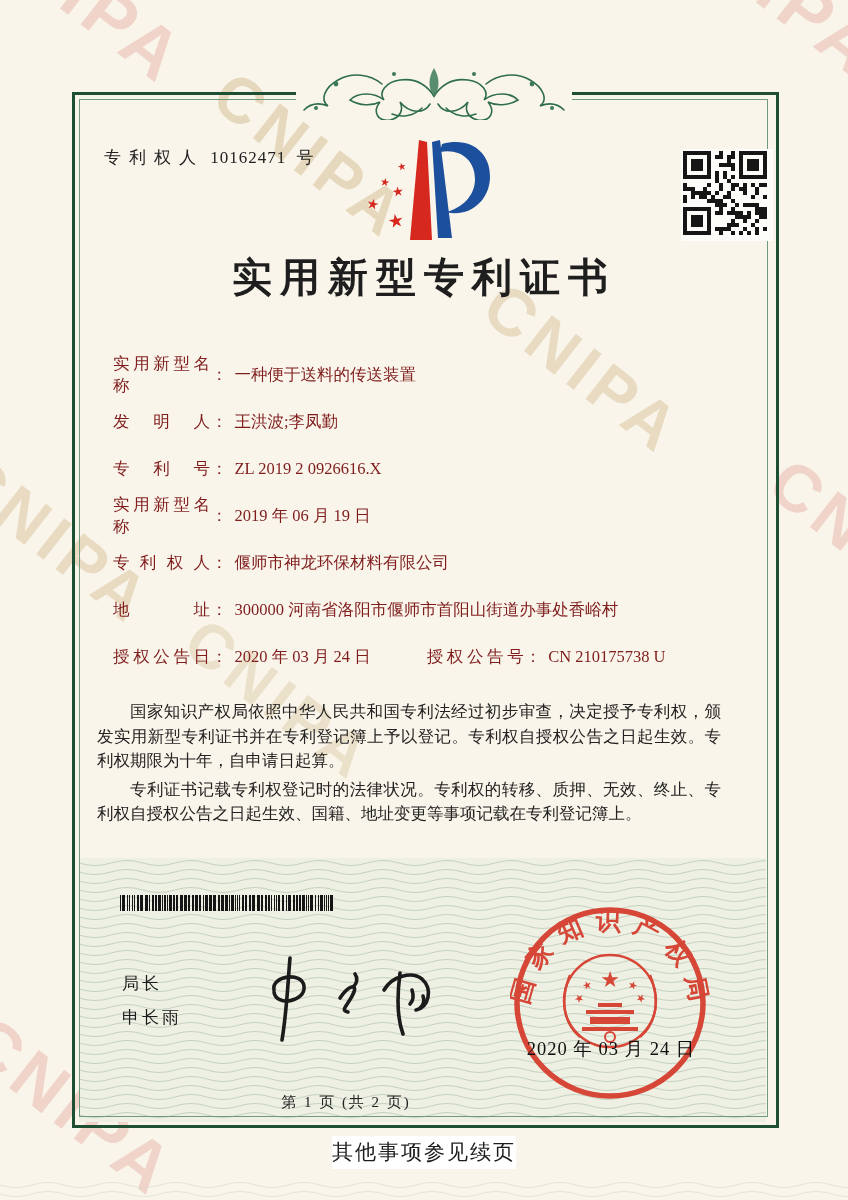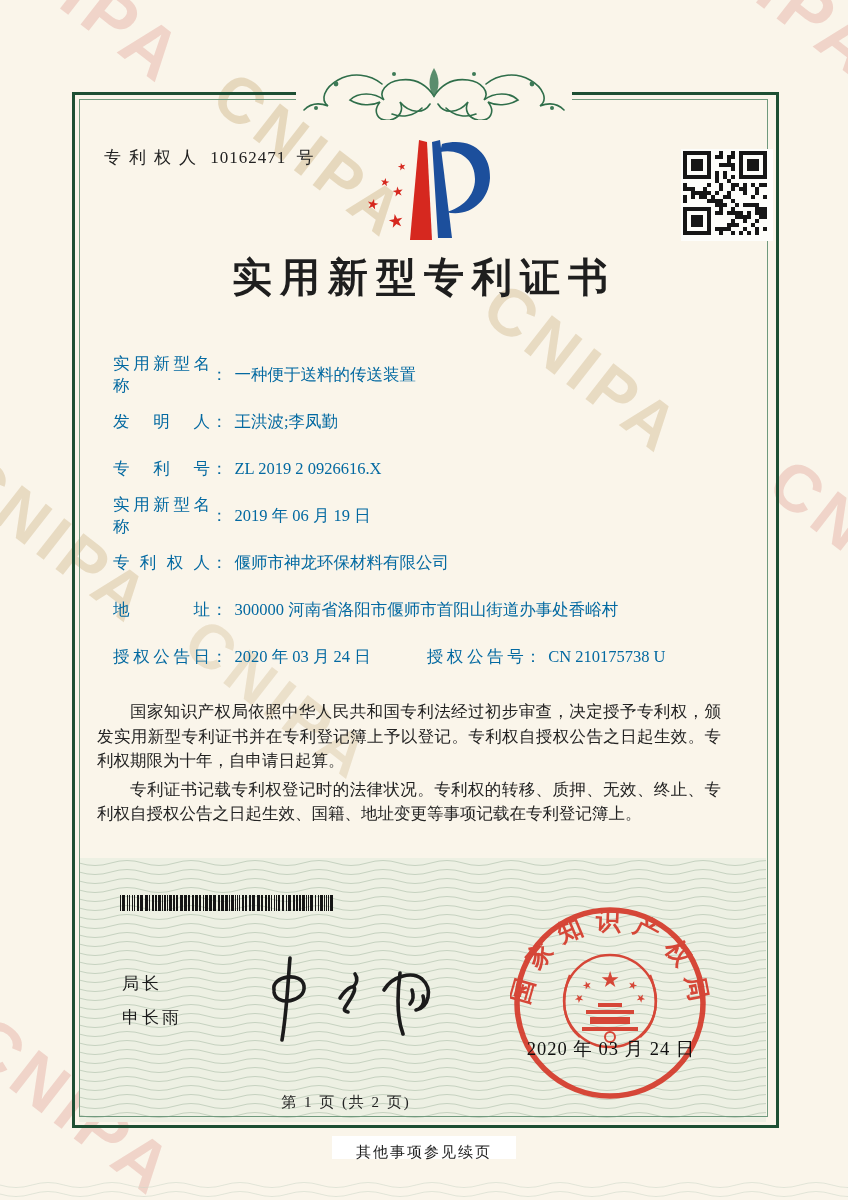--- a/index.html
+++ b/index.html
@@ -37,21 +37,21 @@
   .cert-no{position:absolute;left:104px;top:146px;z-index:5;font-size:17px;color:#222;}
   .cert-no .cn-prefix{letter-spacing:8px;}
   .cert-no .cn-digits{letter-spacing:1px;margin-left:2px;}
   .cert-no .cn-suffix{margin-left:6px;}
   .logo{position:absolute;left:348px;top:134px;z-index:5;}
   .qr{position:absolute;left:681px;top:149px;z-index:5;}
   .title{position:absolute;left:0;top:250px;width:848px;text-align:center;z-index:5;
          font-size:40px;font-weight:bold;letter-spacing:8px;color:#1e1e1e;}
 
   
-  .fields{position:absolute;left:113px;top:351px;width:630px;z-index:5;font-size:16.5px;color:#0369a1;}
+  .fields{position:absolute;left:113px;top:351px;width:630px;z-index:5;font-size:16.5px;color:#7f1d1d;}
   .frow{height:47px;display:flex;align-items:center;}
   .flabel{display:inline-block;width:97px;text-align:justify;text-align-last:justify;}
   .fcolon{margin-left:1px;}
   .fvalue{margin-left:7px;white-space:nowrap;}
   .fgroup2{display:flex;align-items:center;margin-left:56px;}
 
   
   .bodytext{position:absolute;left:97px;top:700px;width:624px;z-index:5;
             font-size:16.5px;line-height:24.5px;color:#222;text-align:justify;}
   .bodytext p{margin:0 0 4px 0;text-indent:2em;}
@@ -60,22 +60,22 @@
   .barcode{position:absolute;left:120px;top:895px;z-index:5;}
   .signer-title{position:absolute;left:122px;top:972px;z-index:5;font-size:17px;color:#1c1c1c;letter-spacing:3px;}
   .signer-name{position:absolute;left:122px;top:1006px;z-index:5;font-size:17px;color:#1c1c1c;letter-spacing:3px;}
   .signature{position:absolute;left:252px;top:946px;z-index:6;}
   .sig{fill:none;stroke:#1b1b1b;stroke-width:3.6;stroke-linecap:round;stroke-linejoin:round;}
   .seal{position:absolute;left:510px;top:903px;z-index:6;}
   .seal-date{position:absolute;left:520px;top:1036px;width:182px;text-align:center;z-index:7;
              font-size:18.5px;color:#101010;letter-spacing:1px;white-space:nowrap;}
   .page-num{position:absolute;left:0;top:1093px;width:692px;text-align:center;z-index:5;
             font-size:15px;color:#222;letter-spacing:2px;}
-  .note-box{position:absolute;left:332px;top:1136px;width:184px;height:23px;background:#ffffff;
-            z-index:5;text-align:center;line-height:33px;font-size:15px;color:#1c1c1c;letter-spacing:2px;}
+  .note-box{position:absolute;left:332px;top:1136px;width:184px;height:33px;background:#ffffff;
+            z-index:5;text-align:center;line-height:33px;font-size:21px;color:#1c1c1c;letter-spacing:2px;}
 </style>
 </head>
 <body>
 
 <div class="page">
 
   <span class="wm wm-pink wm1">CNIPA</span>
   <span class="wm wm-pink wm2">CNIPA</span>
   <span class="wm wm-tan  wm3">CNIPA</span>
   <span class="wm wm-tan  wm4">CNIPA</span>

